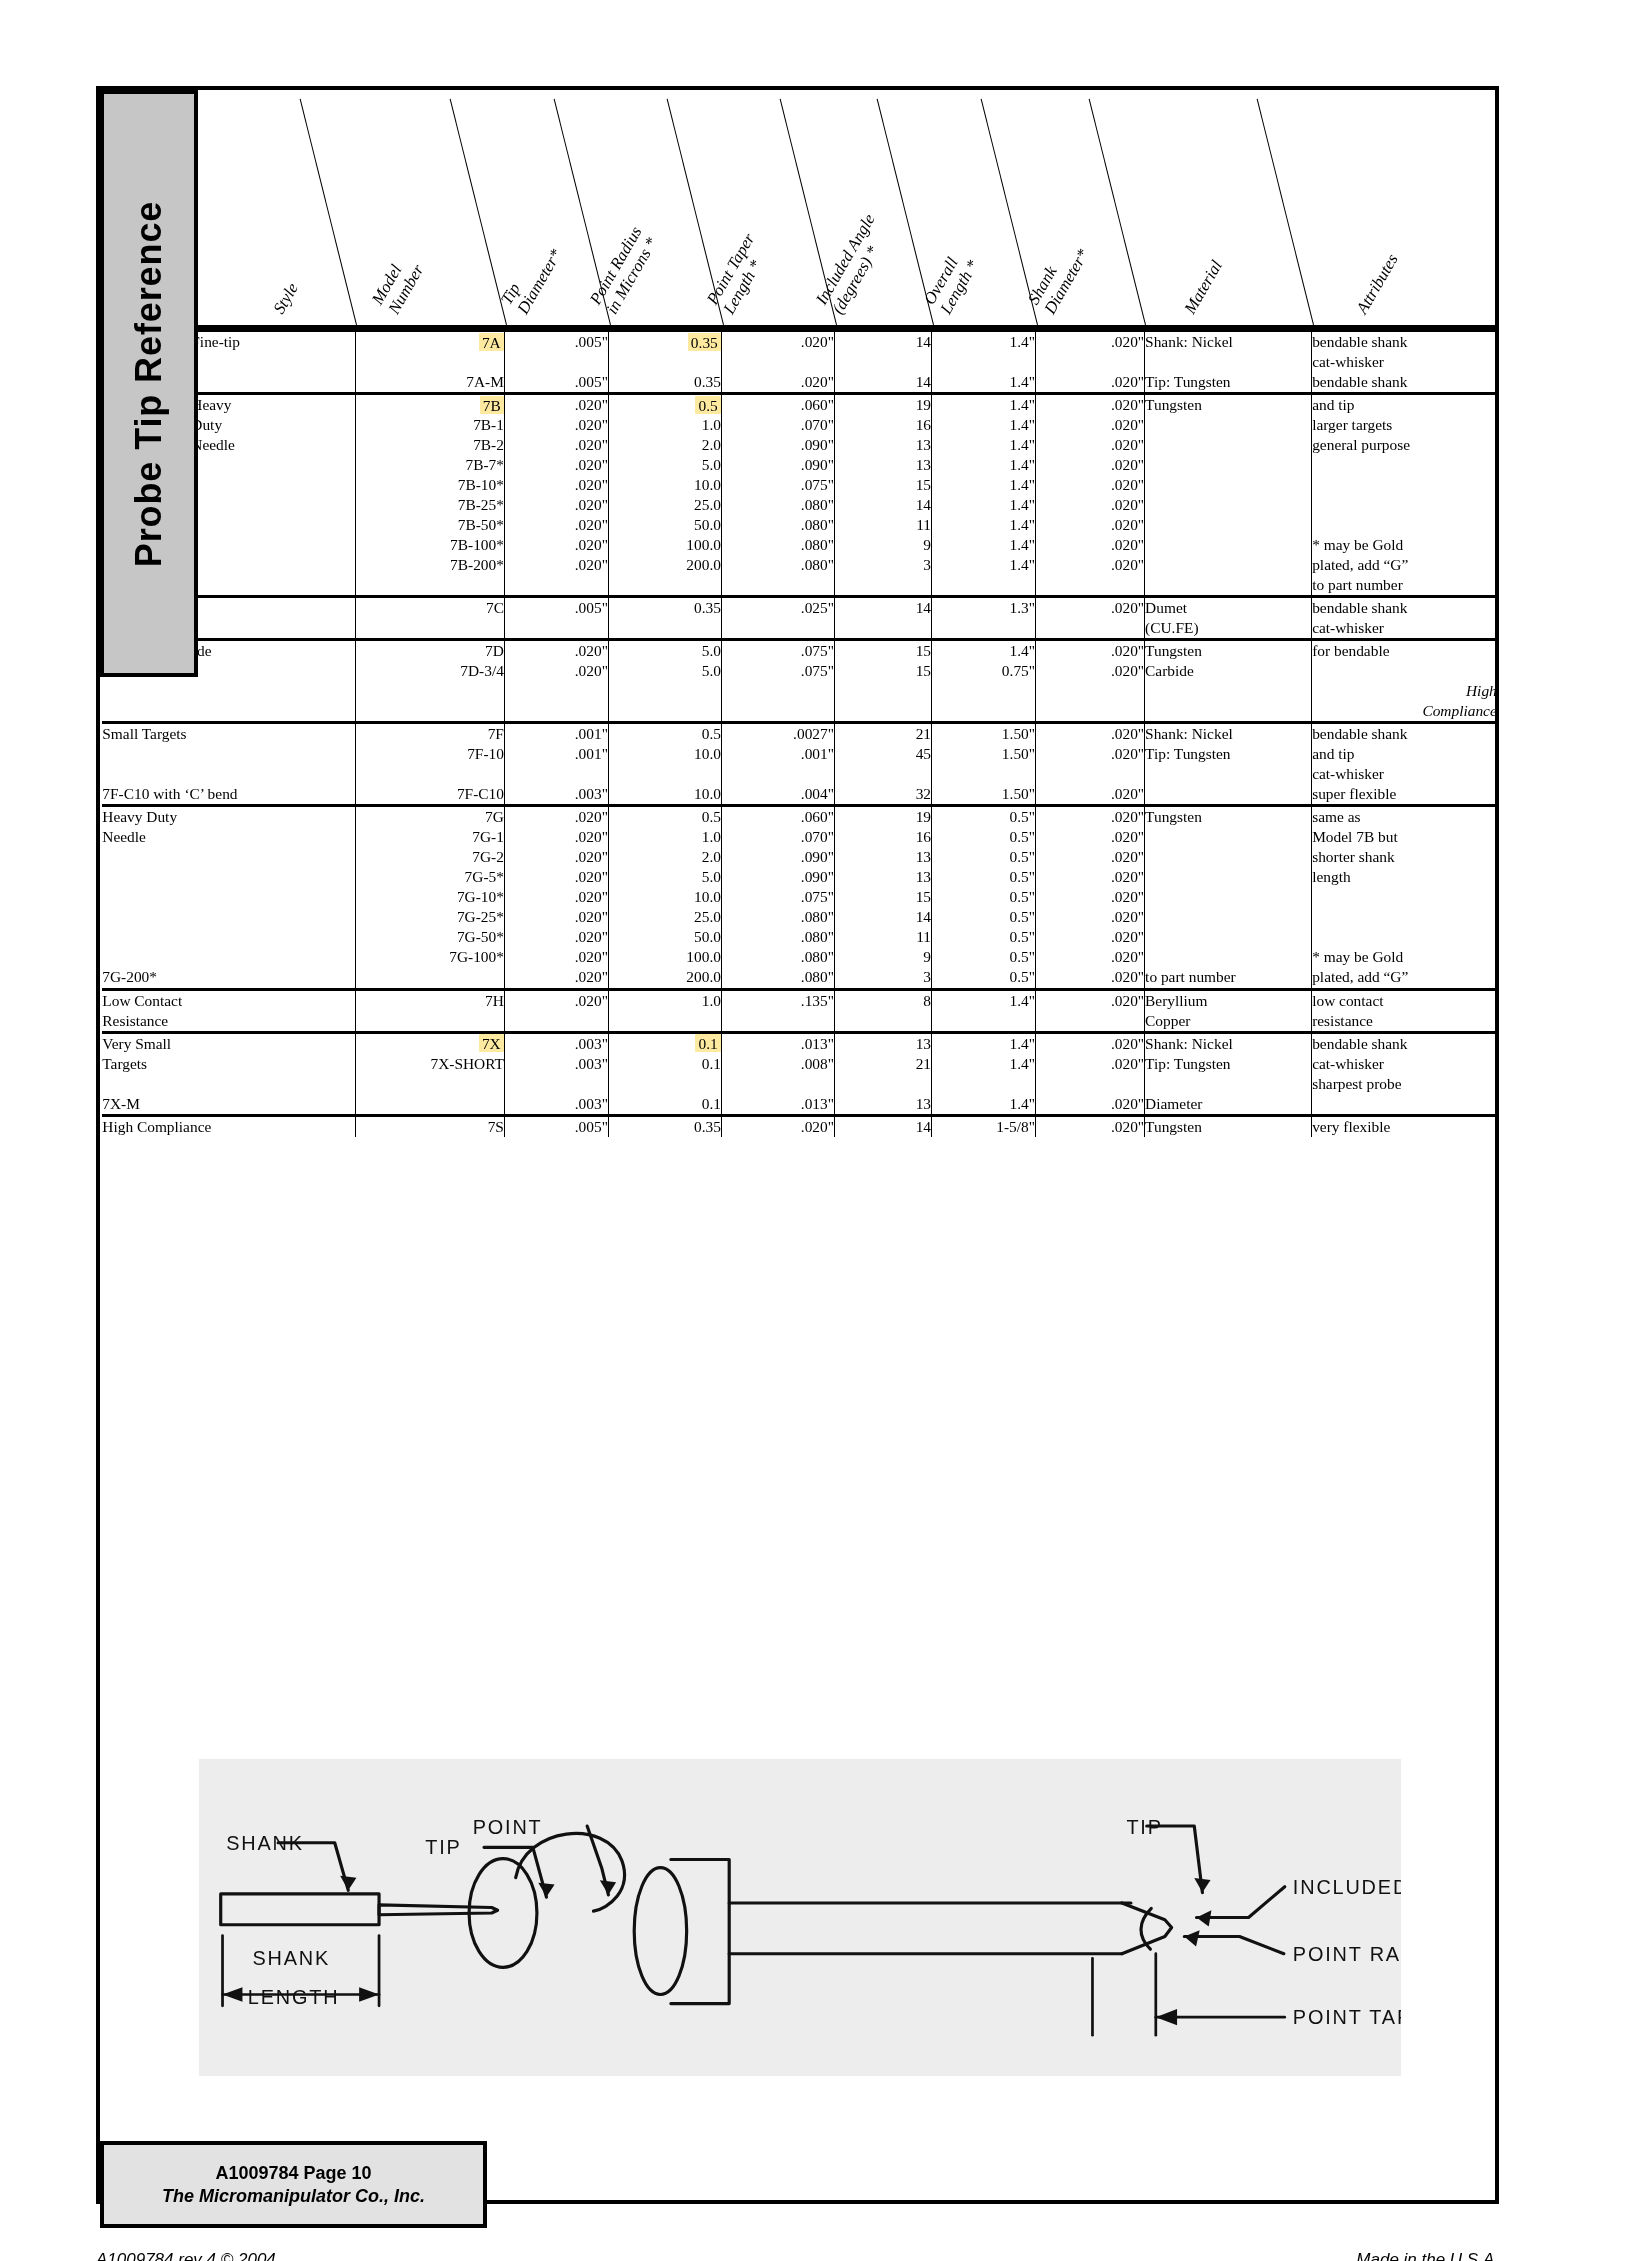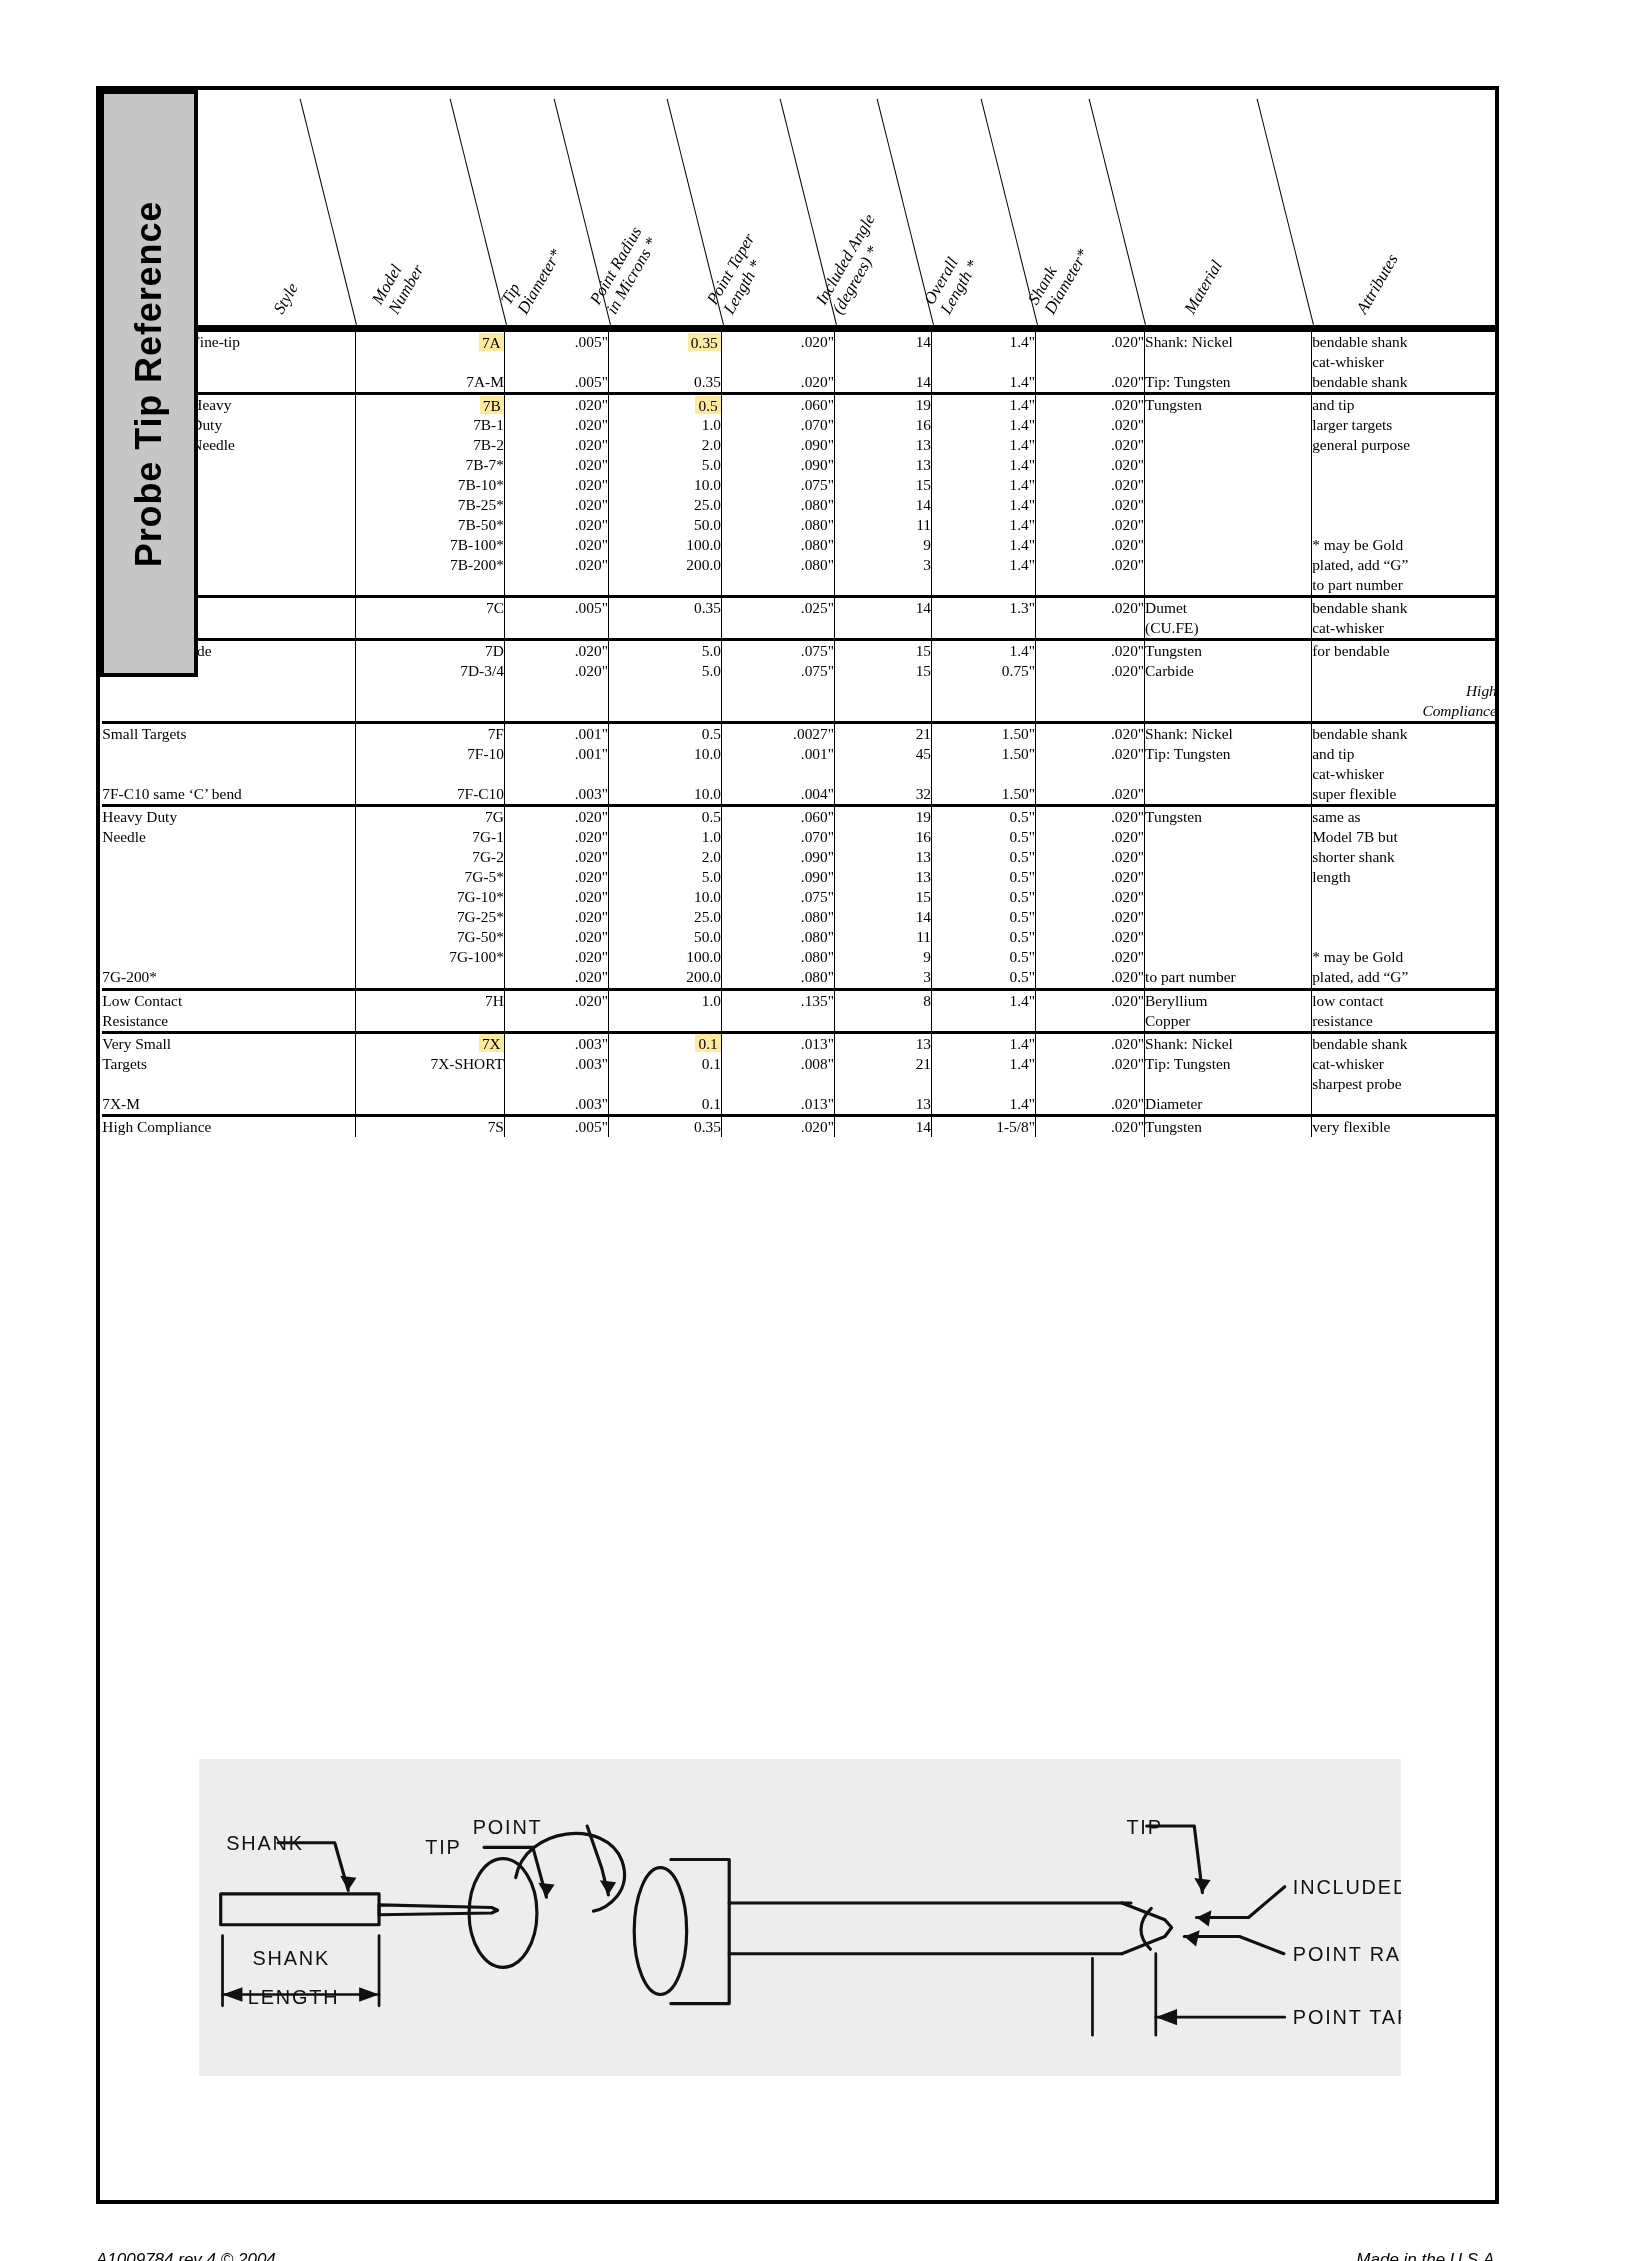--- a/index.html
+++ b/index.html
@@ -522,21 +522,21 @@
                   <div class="ital">Compliance</div>
                 </div>
               </td>
             </tr>
             <tr class="grp">
               <td class="cell l stylecol nolb">
                 <div class="lines">
                   <div>Small Targets</div>
                   <div>&nbsp;</div>
                   <div>&nbsp;</div>
-                  <div>7F-C10 same ‘C’ bend</div>
+                  <div>7F-C10 with ‘C’ bend</div>
                 </div>
               </td>
               <td class="cell r">
                 <div class="lines">
                   <div>7F</div>
                   <div>7F-10</div>
                   <div class="sp">&nbsp;</div>
                   <div>7F-C10</div>
                 </div>
               </td>
@@ -1000,20 +1000,24 @@
           <text x="108" y="540" id="dl-sl2">LENGTH</text>
         </g>
       </svg>
     </div>
   </div>
 
   <div class="title-tab">
     <div class="vtext">Probe Tip Reference</div>
   </div>
 
+  <div class="footplate">
+    <div class="l1">A1009784 Page 10</div>
+    <div class="l2">The Micromanipulator Co., Inc.</div>
+  </div>
 
   <div class="botline">
     <div>A1009784 rev 4 © 2004</div>
     <div>Made in the U.S.A.</div>
   </div>
 
 </div>
 
 
 </body></html>

